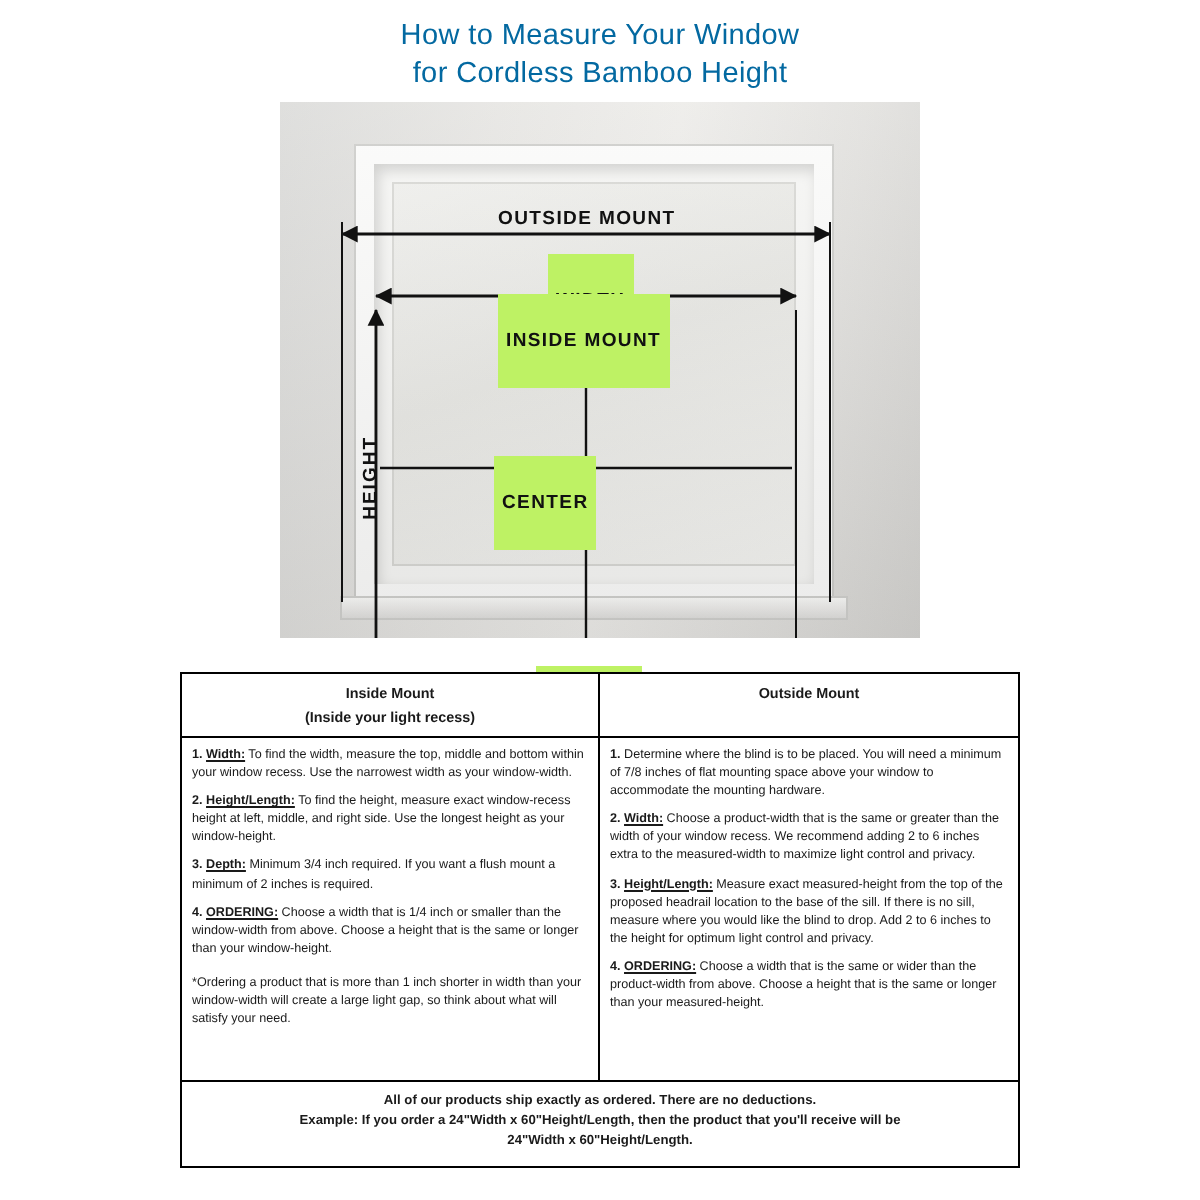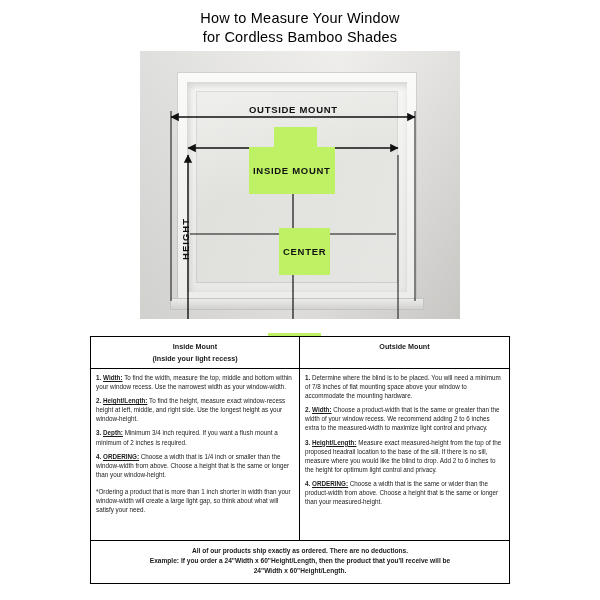--- a/index.html
+++ b/index.html
@@ -22,21 +22,21 @@
   }
 
   
   .title-block {
     text-align: center;
     padding-top: 9px;
   }
   .title-line {
     font-size: 14.5px;
     line-height: 19px;
-    color: #000000;
+    color: #0369a1;
     letter-spacing: 0.2px;
   }
 
   
   .diagram {
     position: relative;
     width: 600px;
     height: 268px;
     margin-top: 4px;
     background: #ffffff;
@@ -152,21 +152,21 @@
   }
   .footer-note .ex { font-weight: bold; }
 </style>
 </head>
 <body>
 
 <div class="page">
 
   <div class="title-block">
     <div class="title-line">How to Measure Your Window</div>
-    <div class="title-line">for Cordless Bamboo Shades</div>
+    <div class="title-line">for Cordless Bamboo Height</div>
   </div>
 
   <div class="diagram">
     <div class="photo">
       <div class="window-frame">
         <div class="window-inner"></div>
       </div>
       <div class="sill"></div>
     </div>
 
@@ -193,21 +193,21 @@
       <line x1="190" y1="183" x2="396" y2="183" stroke="#111" stroke-width="1.2"></line>
 
       <line x1="293" y1="104" x2="293" y2="289" stroke="#111" stroke-width="1.2"></line>
 
       <line x1="190" y1="289" x2="396" y2="289" stroke="#111" stroke-width="1.2"></line>
     </svg>
 
     <div class="label" style="left:249px; top:53px;">OUTSIDE MOUNT</div>
     <div class="label boxed" style="left:274px; top:76px;">WIDTH</div>
     <div class="label boxed" style="left:249px; top:96px;">INSIDE MOUNT</div>
-    <div class="label boxed" style="left:279px; top:177px;">CENTER</div>
+    <div class="label boxed" style="left:247px; top:177px;">CENTER</div>
     <div class="label vertical" style="left:180px; top:167px;">HEIGHT</div>
     <div class="label boxed" style="left:268px; top:282px;">BOTTOM</div>
   </div>
 
   <div class="table-wrap">
 
     <div class="trow">
       <div class="tcell left head">
         <span>Inside Mount</span>
         <span class="sub">(Inside your light recess)</span>

